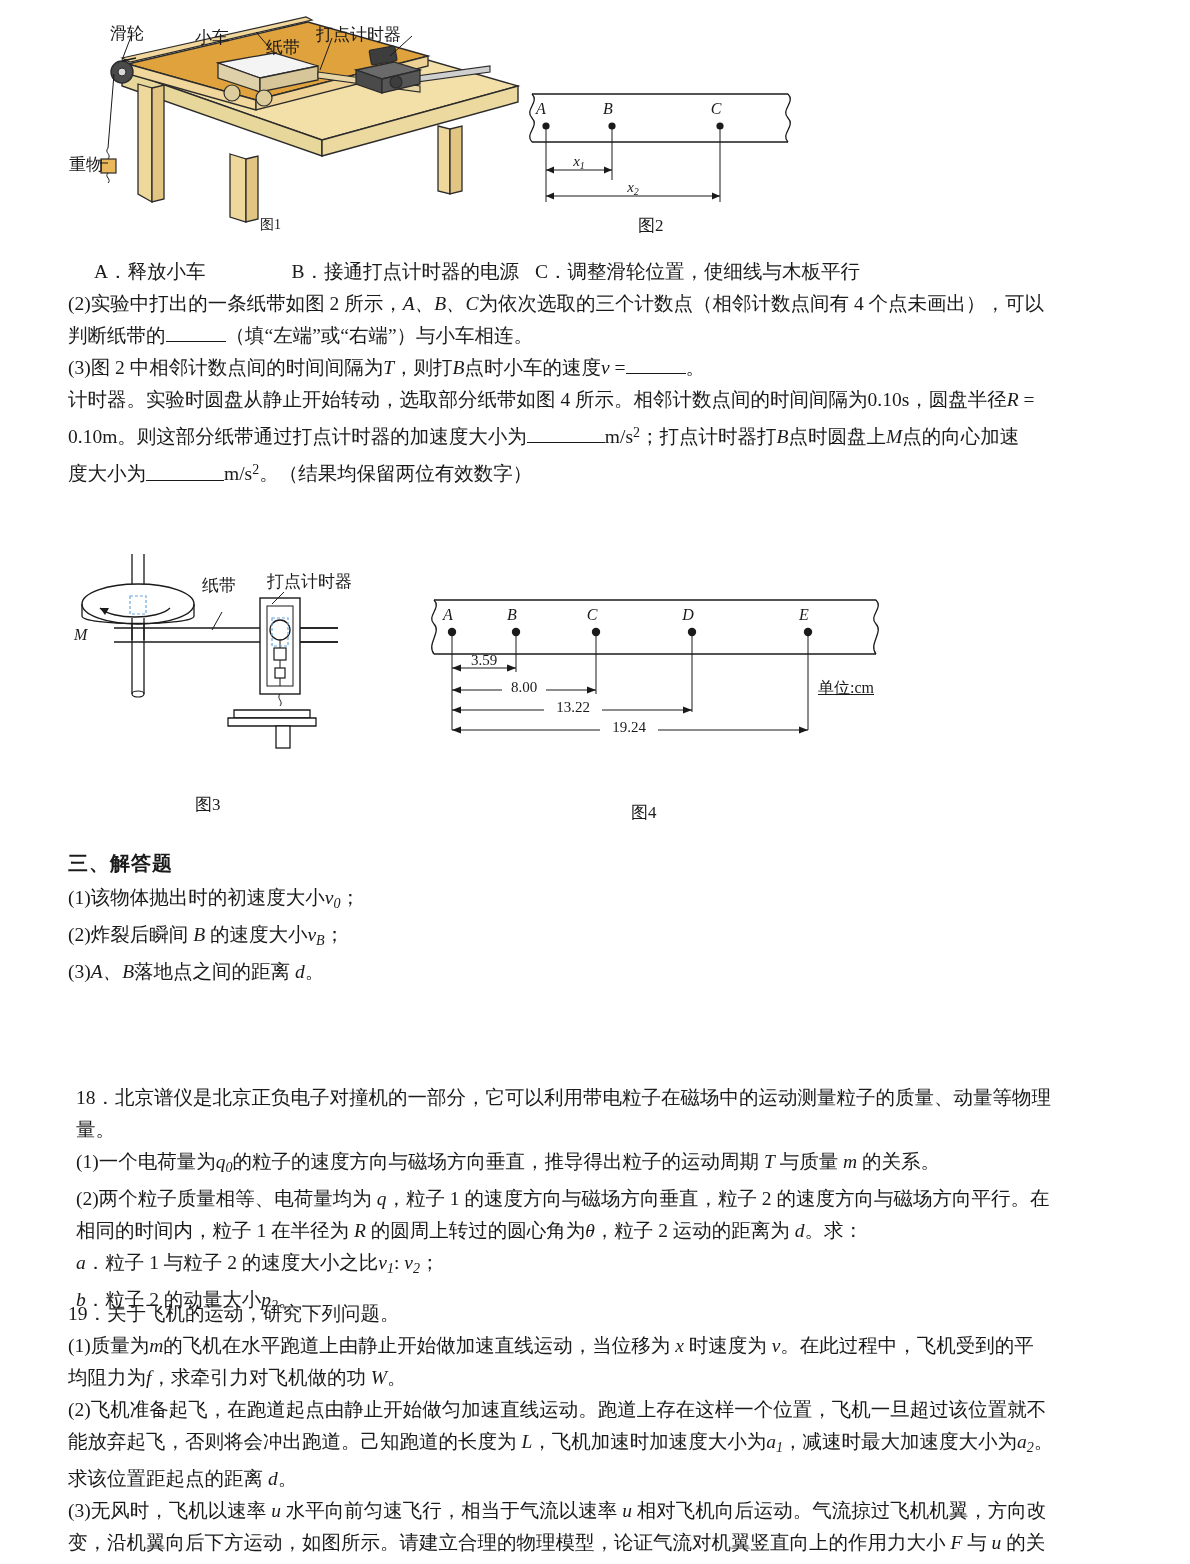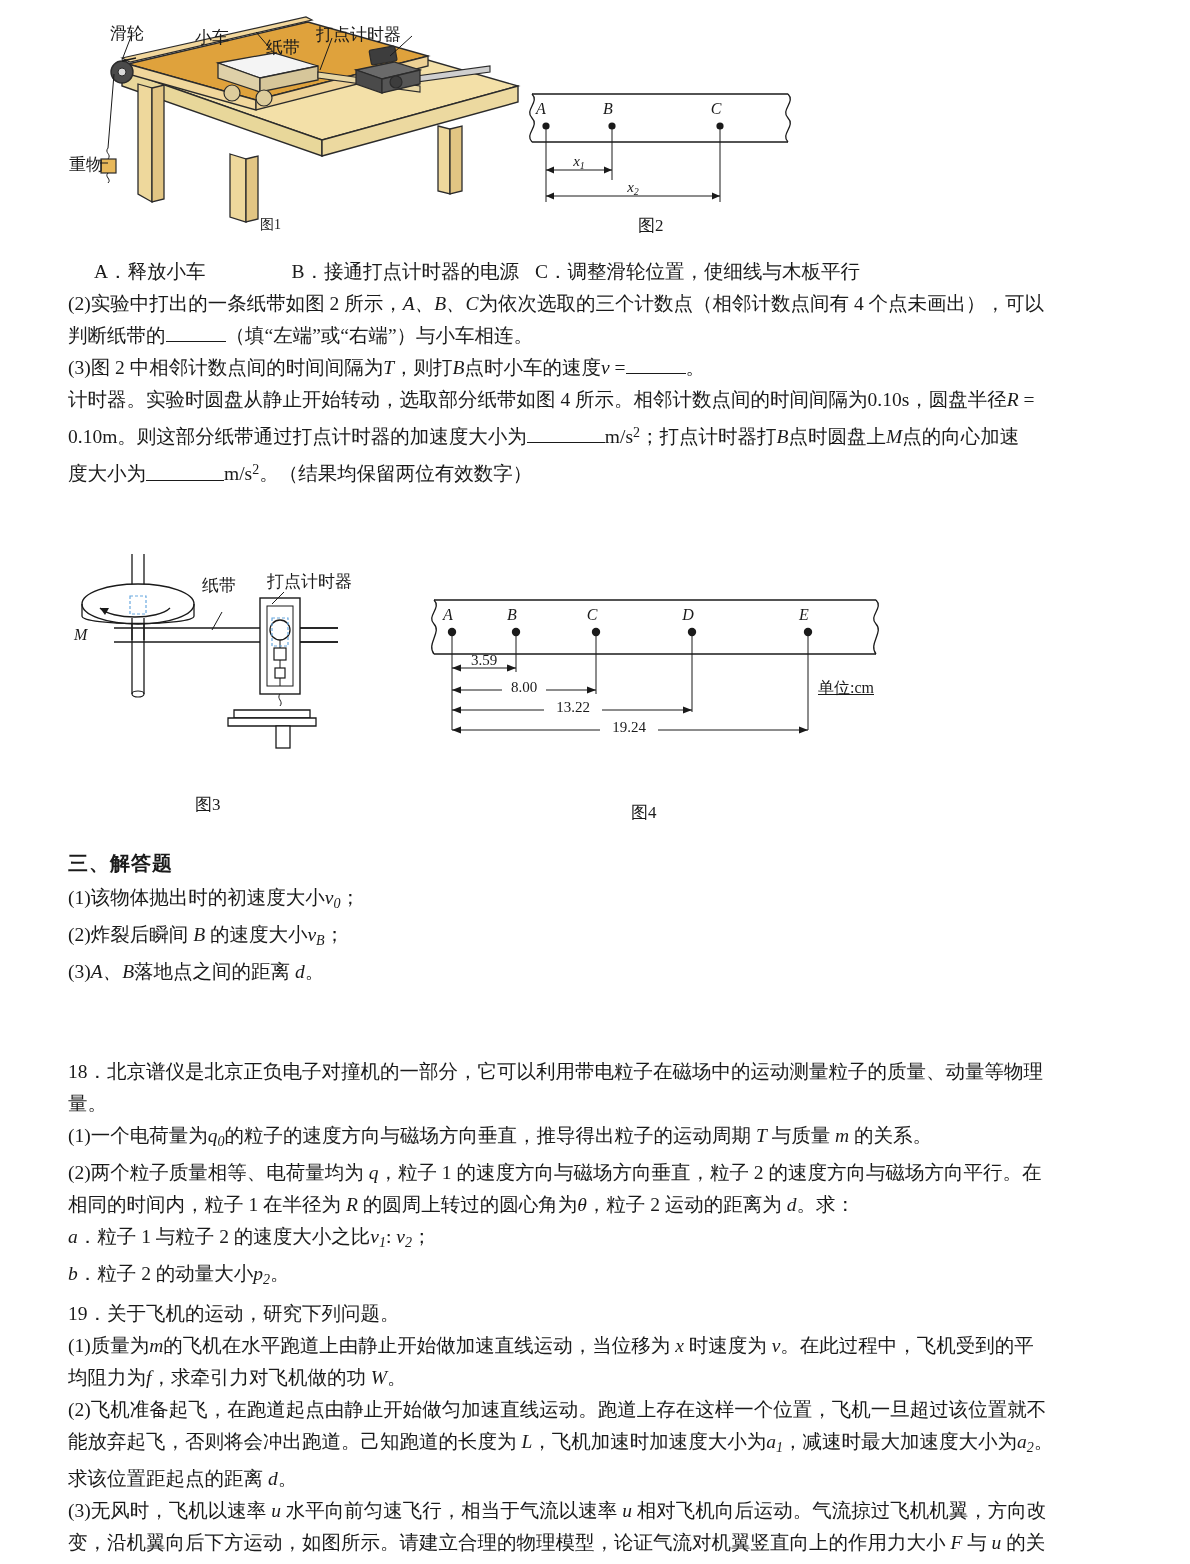--- a/index.html
+++ b/index.html
@@ -351,21 +351,21 @@
       <span>(1)该物体抛出时的初速度大小</span><i>v</i><i class="sub">0</i><span>；</span>
     </p>
     <p class="para">
       <span>(2)炸裂后瞬间 </span><i>B</i><span> 的速度大小</span><i>v</i><i class="sub">B</i><span>；</span>
     </p>
     <p class="para">
       <span>(3)</span><i>A、B</i><span>落地点之间的距离 </span><i>d</i><span>。</span>
     </p>
   </div>
 
-  <div class="qtext" style="top:1056px;">
+  <div class="qtext" style="top:1082px;margin-left:8px;">
     <p class="para">18．北京谱仪是北京正负电子对撞机的一部分，它可以利用带电粒子在磁场中的运动测量粒子的质量、动量等物理</p>
     <p class="para">量。</p>
     <p class="para">
       <span>(1)一个电荷量为</span><i>q</i><i class="sub">0</i><span>的粒子的速度方向与磁场方向垂直，推导得出粒子的运动周期 </span><i>T</i><span> 与质量 </span><i>m</i><span> 的关系。</span>
     </p>
     <p class="para">
       <span>(2)两个粒子质量相等、电荷量均为 </span><i>q</i><span>，粒子 1 的速度方向与磁场方向垂直，粒子 2 的速度方向与磁场方向平行。在</span>
     </p>
     <p class="para">
       <span>相同的时间内，粒子 1 在半径为 </span><i>R</i><span> 的圆周上转过的圆心角为</span><i>θ</i><span>，粒子 2 运动的距离为 </span><i>d</i><span>。求：</span>

